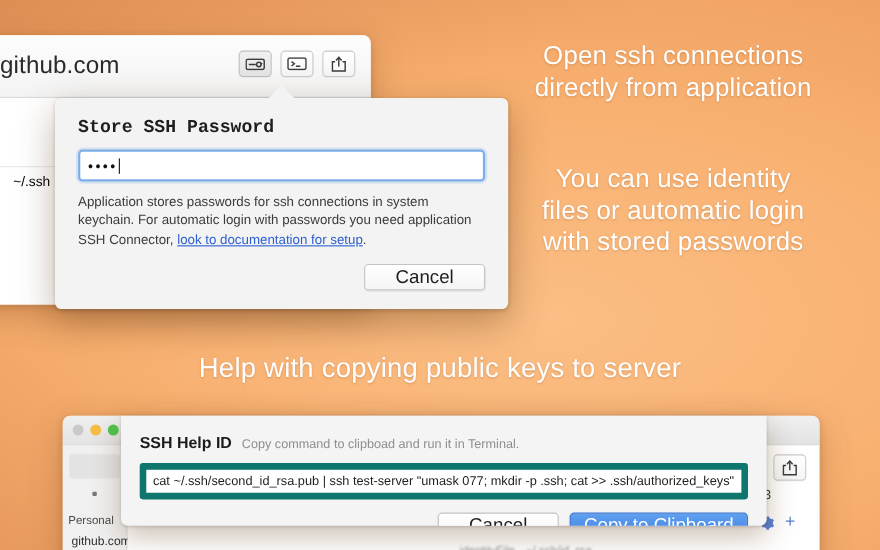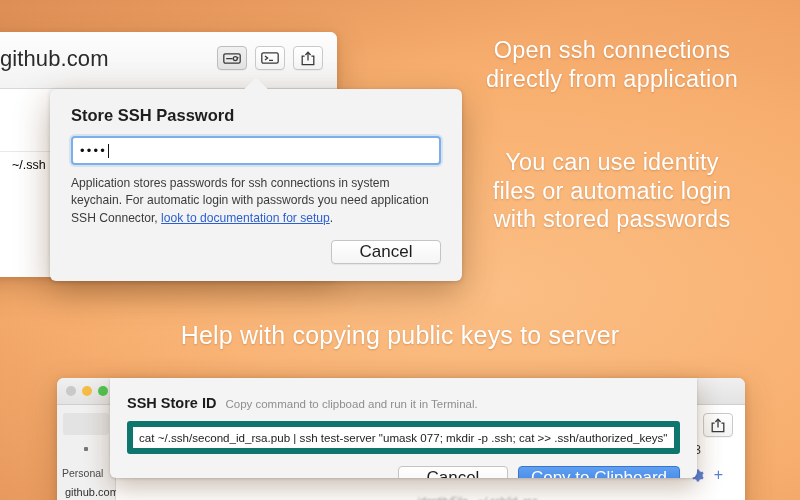--- a/index.html
+++ b/index.html
@@ -70,21 +70,21 @@
     box-shadow:0 12px 34px rgba(95,55,20,.38), 0 1px 4px rgba(0,0,0,.18);
   }
   #pop-arrow{
     position:absolute;left:192px;top:-11px;width:30px;height:12px;overflow:hidden;
   }
   #pop-arrow:before{
     content:"";position:absolute;left:3px;top:4px;width:22px;height:22px;
     background:#f3f3f3;transform:rotate(45deg);border-radius:3px;
   }
   #pop-inner{padding:17px 21px 17px 21px;}
-  #pop-title{font-size:16.5px;font-weight:700;color:#1e1e1e;margin-bottom:11px;}
+  #pop-title{font-size:16.5px;font-weight:700;color:#1e1e1e;margin-bottom:11px;font-family:Liberation Mono, monospace;}
   #pw-field{
     height:25px;border:2px solid #7eaee8;border-radius:4px;background:#fff;
     display:flex;align-items:center;padding:0 7px;box-shadow:0 0 0 2px rgba(120,170,235,.22);
   }
   #pw-dots{font-size:13px;letter-spacing:2.2px;color:#111;line-height:1;}
   .caret{display:inline-block;width:1px;height:14px;background:#111;margin-left:1px;
          vertical-align:-3px;}
   #pop-desc{
     margin-top:10px;font-size:12.1px;line-height:1.43;color:#3b3b3b;
   }
@@ -291,21 +291,21 @@
           </div>
 
         </div>
       </div>
     </div>
   </div>
 
   <div id="sheet">
     <div id="sheet-inner">
       <div id="sheet-head">
-        <div id="sheet-title">SSH Store ID</div>
+        <div id="sheet-title">SSH Help ID</div>
         <div id="sheet-sub">Copy command to clipboad and run it in Terminal.</div>
       </div>
       <div id="cmd-field">
         <span id="cmd-text">cat ~/.ssh/second_id_rsa.pub | ssh test-server "umask 077; mkdir -p .ssh; cat &gt;&gt; .ssh/authorized_keys"</span>
       </div>
       <div id="sheet-buttons">
         <div class="btn">Cancel</div>
         <div class="btn primary">Copy to Clipboard</div>
       </div>
     </div>

